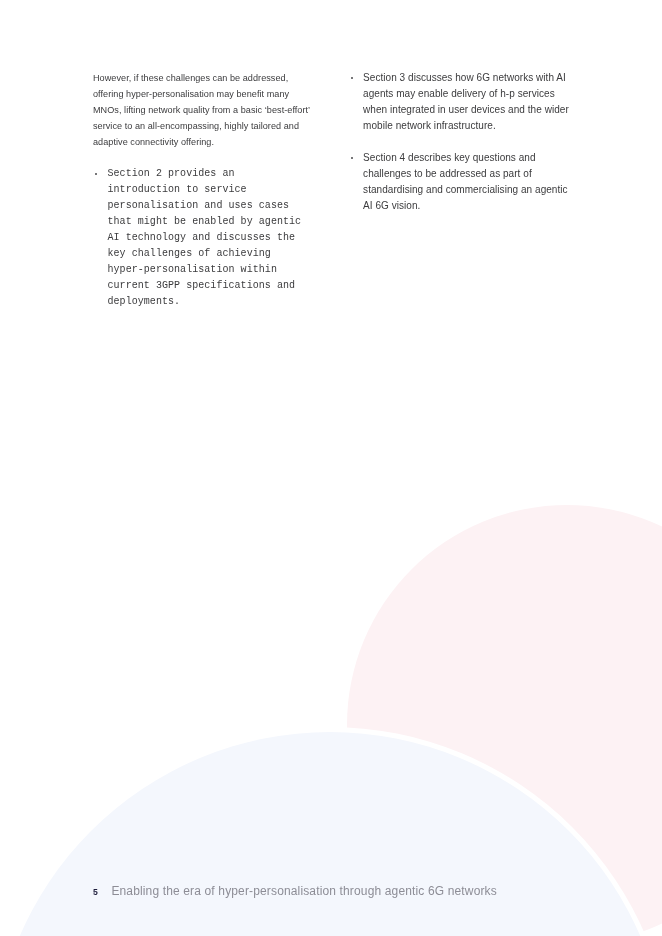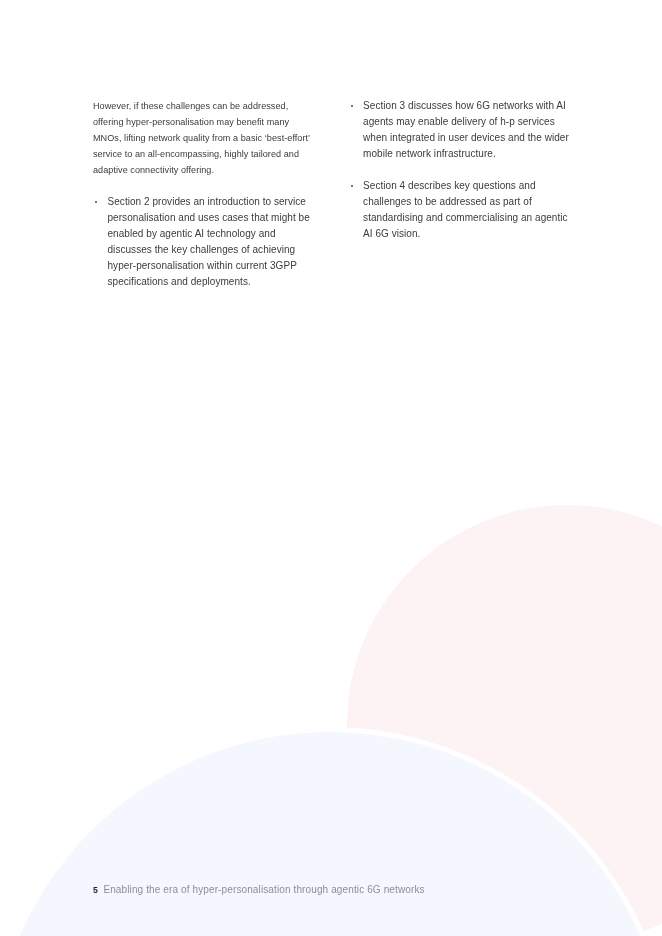--- a/index.html
+++ b/index.html
@@ -62,21 +62,20 @@
   .columns {
     position: absolute;
     top: 70px;
     left: 93px;
     width: 478px;
     display: flex;
     gap: 37px;
   }
   .col {
     width: 228px;
-    margin-top: 28px;
   }
   .col-right {
     width: 232px;
   }
 
   p.body-par {
     margin: 0 0 16px 0;
     font-size: 9.1px;
     line-height: 16px;
     color: #3b3b3d;
@@ -106,42 +105,44 @@
     top: 6.5px;
     width: 2.4px;
     height: 2.4px;
     border-radius: 50%;
     background: #4a4a4c;
   }
 
   
   .bullets-gap {
     margin-top: 7px;
+    font-family: Liberation Mono, monospace;
   }
 
   
   .footer {
     position: absolute;
     left: 93px;
     top: 884px;
     display: flex;
     align-items: baseline;
     gap: 5.5px;
     white-space: nowrap;
   }
   .footer .pagenum {
     font-size: 8.6px;
     font-weight: bold;
     color: #1e1e3c;
     letter-spacing: 0.01em;
   }
   .footer .footer-text {
-    font-size: 10px;
+    font-size: 12px;
     color: #8d8d96;
     letter-spacing: 0.012em;
+    margin-left: 8px;
   }
 </style>
 </head>
 <body>
 
 <div class="bg-layer">
   <div class="deco-circle deco-pink"></div>
   <div class="deco-circle deco-blue-halo"></div>
   <div class="deco-circle deco-blue"></div>
 </div>

